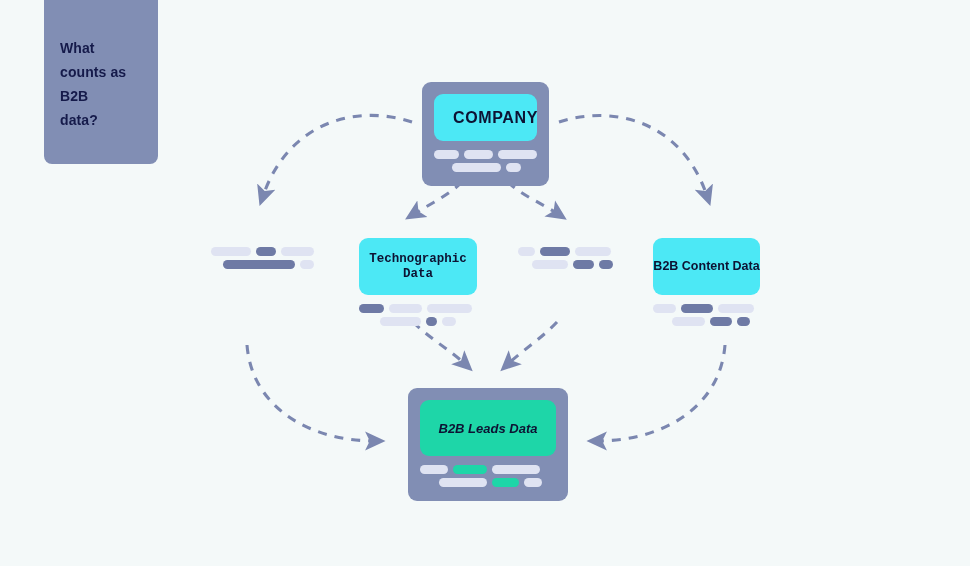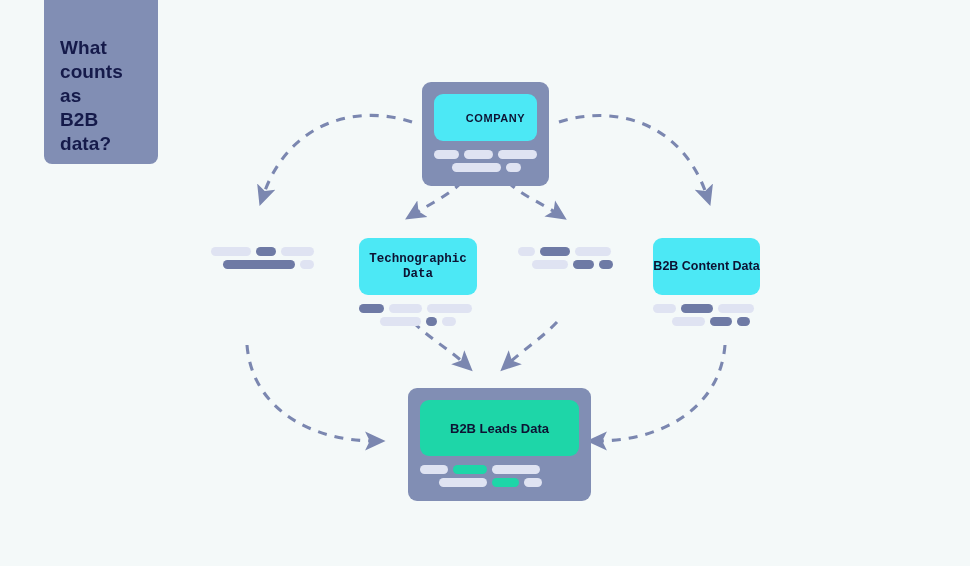--- a/index.html
+++ b/index.html
@@ -30,21 +30,21 @@
     top: -12px;
     width: 114px;
     height: 176px;
     background: #818eb4;
     border-radius: 0 0 8px 8px;
     box-sizing: border-box;
     padding: 48px 14px 0 16px;
   }
   .header-tag .title {
     color: #151a4a;
-    font-size: 19px;
+    font-size: 14px;
     line-height: 24px;
     font-weight: bold;
     letter-spacing: 0.1px;
     white-space: pre-line;
   }
 
   
   #arrows {
     position: absolute;
     left: 0; top: 0;
@@ -118,29 +118,30 @@
   
   .device .bar.light { background: #dfe3f2; }
 
   #company {
     left: 422px;
     top: 82px;
     width: 127px;
   }
   #company .screen {
     height: 47px;
-    font-size: 11px;
+    font-size: 16px;
     letter-spacing: 0.6px;
     padding-left: 20px;
   }
 
   #leads {
     left: 408px;
     top: 388px;
-    width: 183px;
+    width: 160px;
+    font-style: italic;
   }
   #leads .screen {
     height: 56px;
     font-size: 13px;
   }
 
   #firmographic { left: 211px; top: 238px; width: 108px; }
   #technographic { left: 359px; top: 238px; width: 118px; font-family: Liberation Mono, monospace; }
   #intent { left: 518px; top: 238px; width: 95px; }
   #content { left: 653px; top: 238px; width: 107px; }

